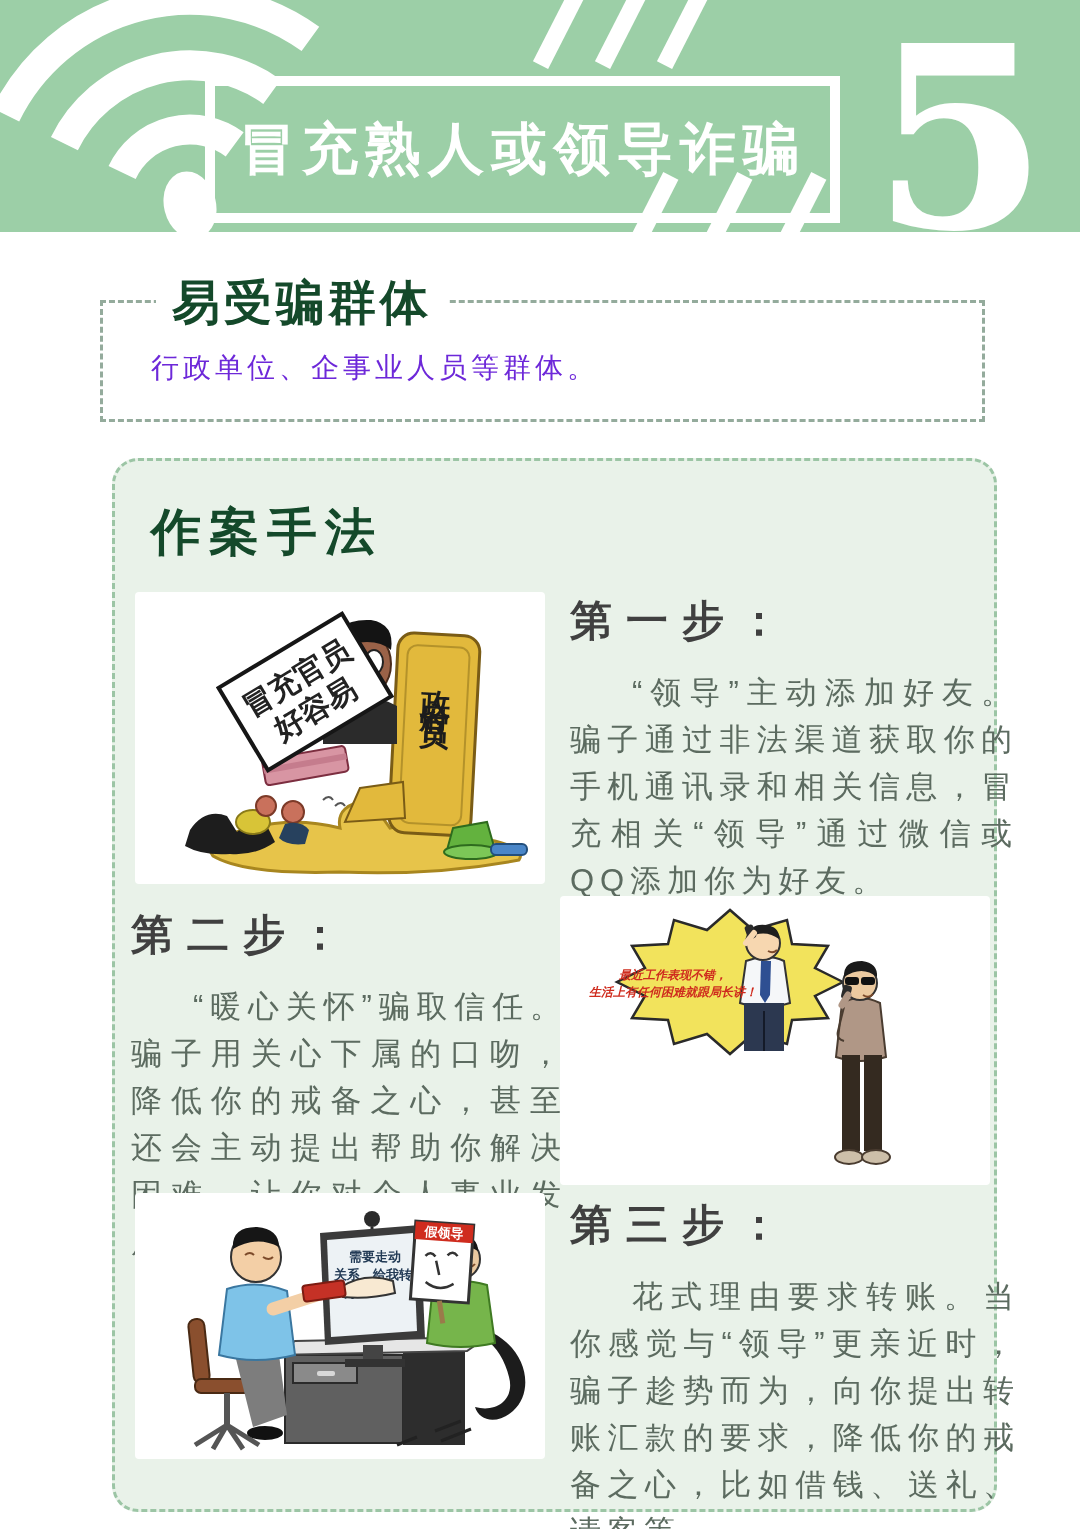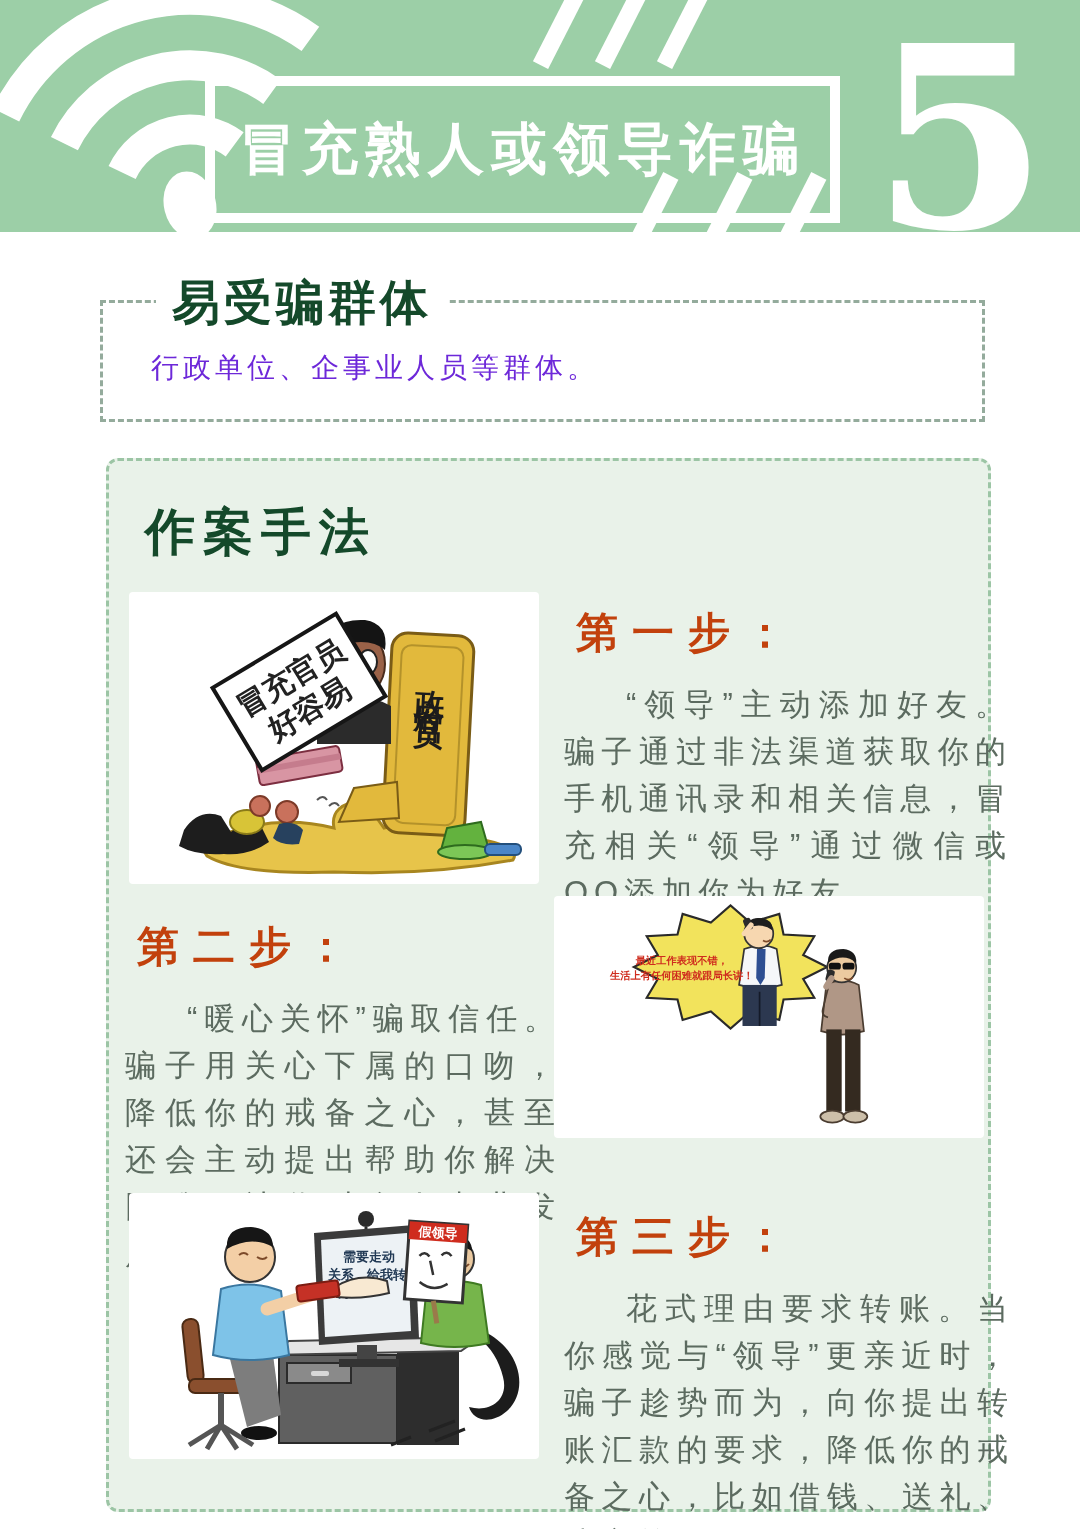--- a/index.html
+++ b/index.html
@@ -22,34 +22,34 @@
   .sb1{left:646px;top:172px;height:72px;}
   .sb2{left:720px;top:172px;height:72px;}
   .sb3{left:794px;top:172px;height:72px;}
   
   .victims{position:absolute;left:100px;top:300px;width:885px;height:122px;
            border:3px dashed #94ab9c;box-sizing:border-box;}
   .victims-title{position:absolute;left:53px;top:-32px;background:#fff;padding:0 16px;
                  font-size:48px;font-weight:900;color:#14492a;letter-spacing:4px;white-space:nowrap;}
   .victims-body{position:absolute;left:48px;top:46px;font-size:28px;color:#6d28d9;letter-spacing:4px;}
   
-  .method{position:absolute;left:106px;top:458px;width:885px;height:1054px;
-          background:#e9f2e9;border:3px dashed #9cc5a5;border-radius:12px;box-sizing:border-box;}
+  .method{position:absolute;left:112px;top:458px;width:885px;height:1054px;
+          background:#e9f2e9;border:3px dashed #9cc5a5;border-radius:26px;box-sizing:border-box;}
   .method-title{position:absolute;left:36px;top:38px;font-size:50px;font-weight:900;
                 color:#14492a;letter-spacing:8px;}
   .card{position:absolute;background:#fff;border-radius:4px;}
   .card svg{display:block;width:100%;height:100%;}
   .card1{left:20px;top:131px;width:410px;height:292px;}
-  .card2{left:445px;top:435px;width:430px;height:242px;}
+  .card2{left:445px;top:435px;width:430px;height:289px;font-style:italic;}
   .card3{left:20px;top:732px;width:410px;height:266px;}
   .step{position:absolute;}
   .step1{left:455px;top:132px;width:448px;}
   .step2{left:16px;top:446px;width:436px;}
   .step3{left:455px;top:736px;width:450px;}
-  .step h3{margin:12px;font-size:42px;font-weight:900;color:#c2410c;letter-spacing:14px;}
+  .step h3{margin:0;font-size:42px;font-weight:900;color:#404040;letter-spacing:14px;}
   .step p{margin:20px 0 0 0;font-size:31px;line-height:47px;letter-spacing:6px;
           color:#5c6b60;text-align:justify;text-indent:2em;}
   .svgtxt{font-family:"Liberation Sans",sans-serif;}
 </style>
 </head>
 <body>
 
 <div class="page">
 
   <div class="banner">

